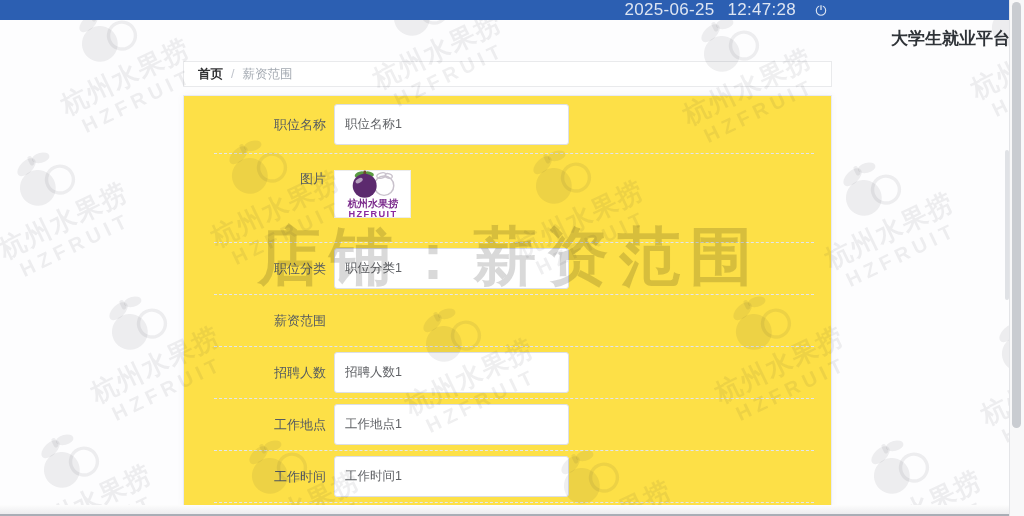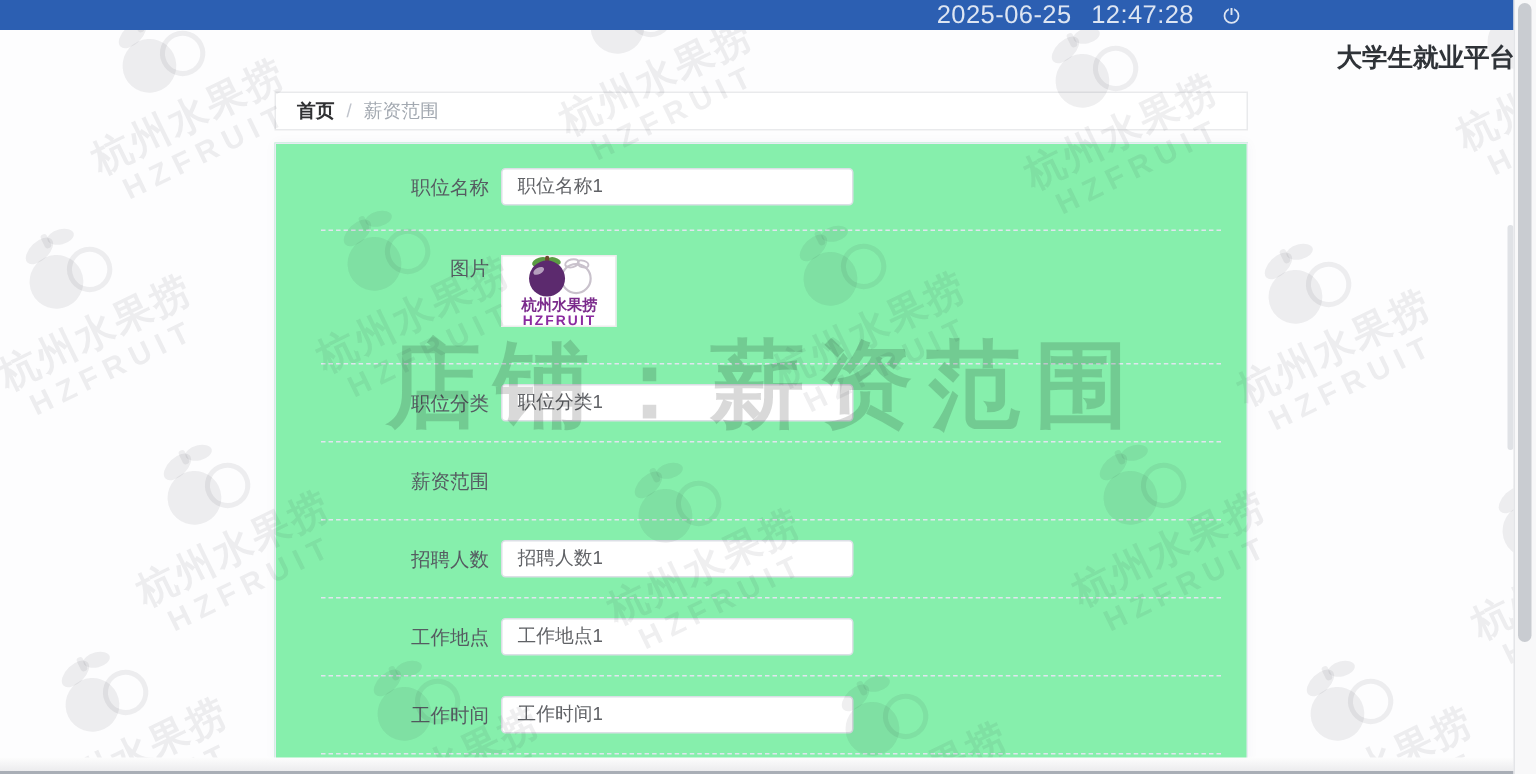--- a/index.html
+++ b/index.html
@@ -19,28 +19,28 @@
 
   .breadcrumb-box{position:absolute;top:61px;left:183px;width:649px;height:26px;box-sizing:border-box;
                   background:#fff;border:1px solid #e9eaec;z-index:2;
                   display:flex;align-items:center;padding-left:14px;font-size:12.5px;}
   .bc-home{color:#303133;font-weight:700;cursor:pointer;text-align:center;}
   .bc-sep{color:#c0c4cc;margin:0 8px;}
   .bc-cur{color:#a3a9b1;}
 
   
   .card{position:absolute;top:95px;left:183px;width:649px;height:413px;box-sizing:border-box;
-        background:#86efac;border:1px solid #e8ebf3;box-shadow:0 0 8px rgba(30,50,90,.04);z-index:2;}
+        background:#fde047;border:1px solid #e8ebf3;box-shadow:0 0 8px rgba(30,50,90,.04);z-index:2;}
   .row{display:flex;align-items:center;margin:0 17px 0 30px;border-bottom:1px dashed #e1e5ef;box-sizing:border-box;}
   .row.r1{height:58px;}
   .row.r2{height:89px;align-items:flex-start;padding-top:16px;}
   .row.std{height:52px;}
   .row label{width:112px;text-align:right;font-size:13px;color:#555b61;flex:0 0 112px;}
   .row .ctl{margin-left:8px;}
-  .txt-input{width:235px;height:25px;box-sizing:border-box;border:1px solid #dcdfe6;border-radius:3px;
+  .txt-input{width:235px;height:41px;box-sizing:border-box;border:1px solid #dcdfe6;border-radius:3px;
              padding:0 10px;font-size:12.5px;color:#606266;background:#fff;outline:none;
              font-family:"Liberation Sans","DejaVu Sans",sans-serif;}
   .imgbox{width:77px;height:48px;box-sizing:border-box;border:1px solid #ececec;background:#fff;
           display:flex;align-items:center;justify-content:center;cursor:pointer;}
 
   
   .wm-layer{position:absolute;inset:0;z-index:5;pointer-events:none;overflow:hidden;}
   .wm-unit{position:absolute;width:180px;transform:rotate(-26deg);color:rgba(40,40,60,.075);text-align:center;line-height:1.15;}
   .wm-svg{width:74px;height:56px;fill:rgba(40,40,60,.075);}
   .wm-outline{fill:none;stroke:rgba(40,40,60,.075);stroke-width:3;}

